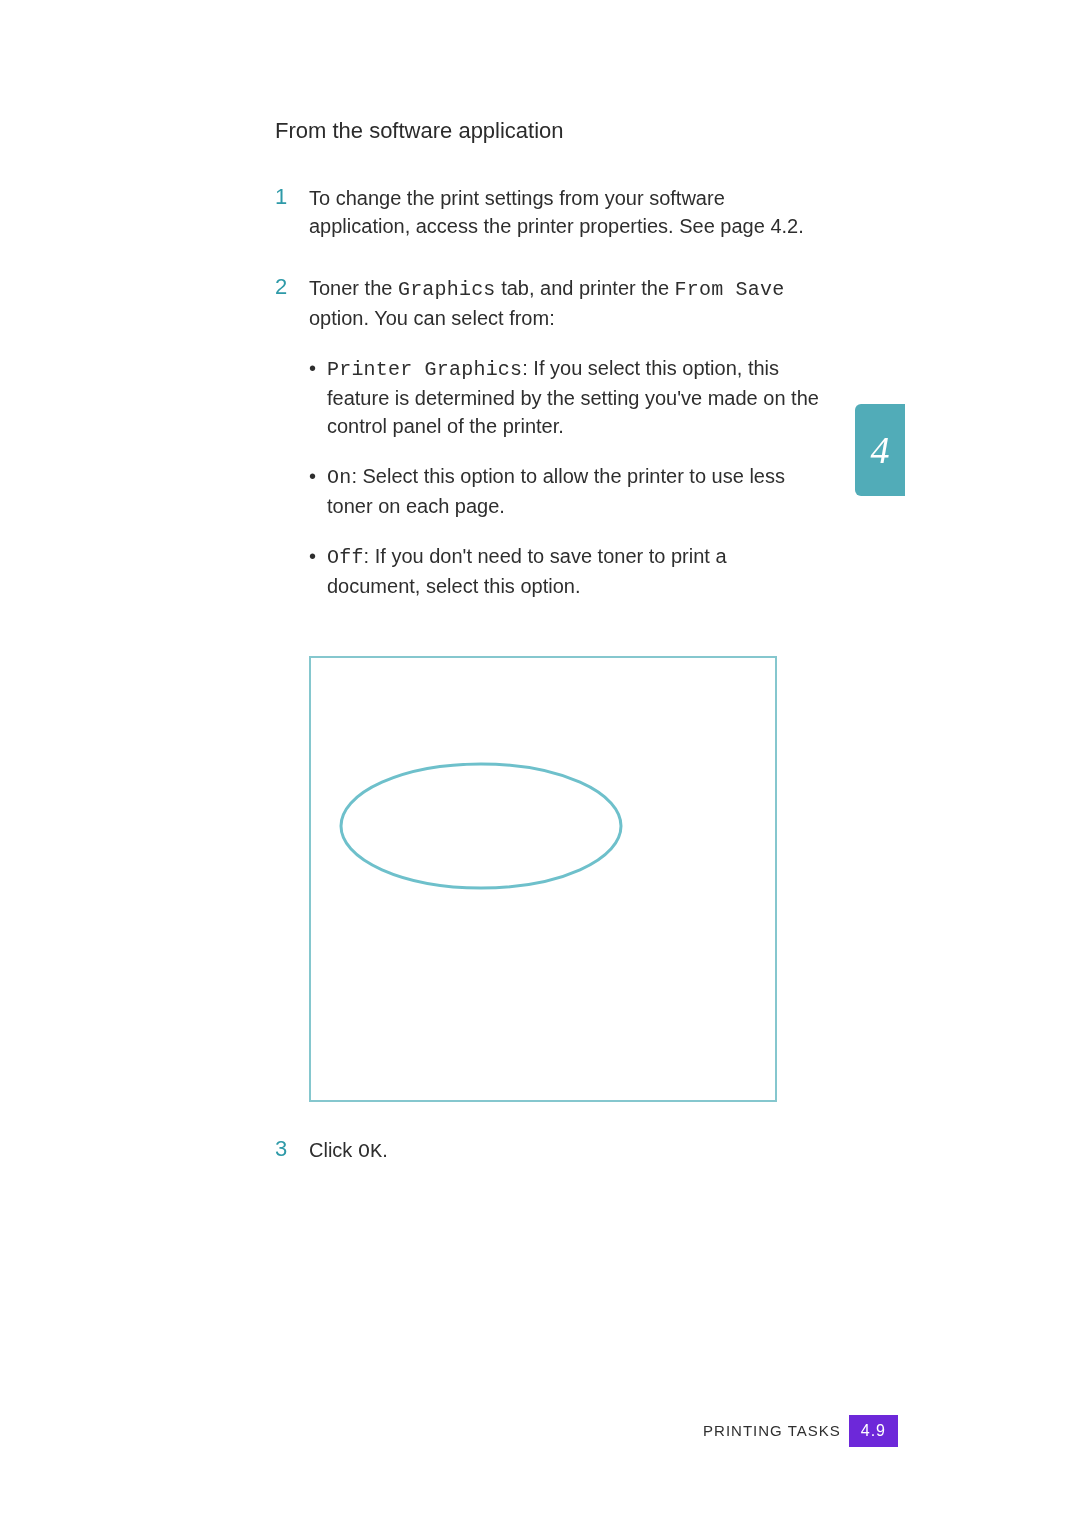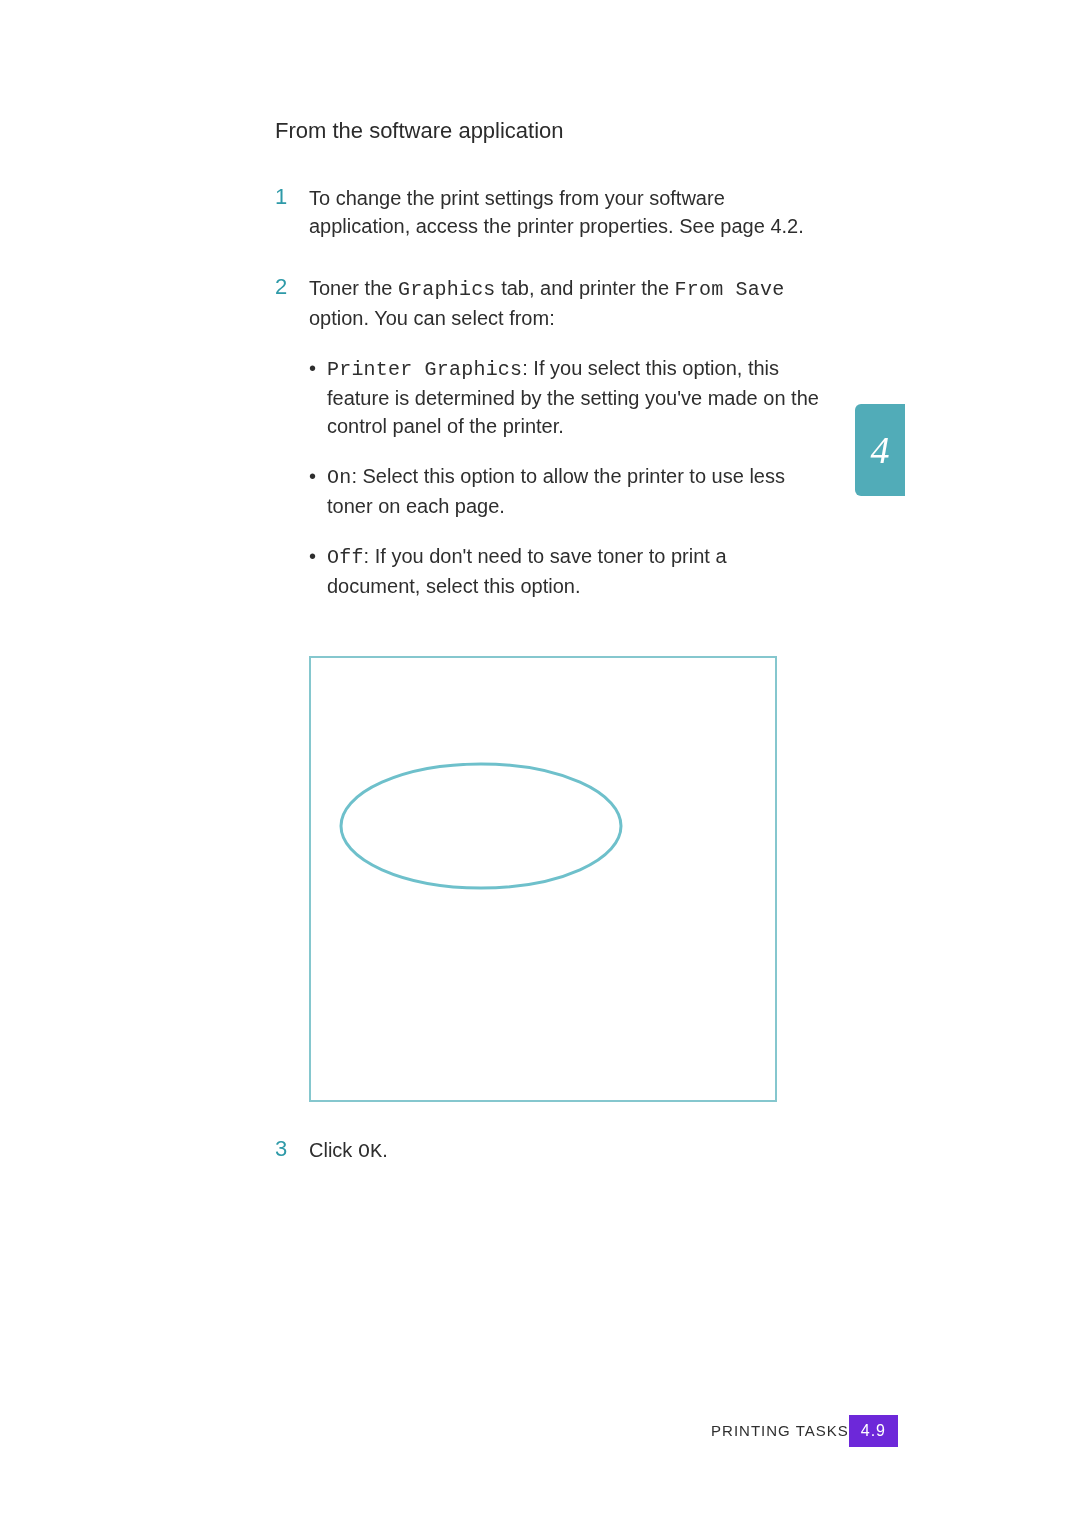--- a/index.html
+++ b/index.html
@@ -118,21 +118,21 @@
     bottom: 0;
     display: flex;
     align-items: stretch;
     height: 32px;
   }
   .footer-label {
     font-size: 15px;
     letter-spacing: 1px;
     color: #2f2f2f;
     line-height: 32px;
-    padding-right: 0;
+    padding-right: 8px;
     font-variant: small-caps;
   }
   .footer-pagebox {
     background: #6d28d9;
     color: #ffffff;
     font-size: 16px;
     line-height: 32px;
     padding: 0 12px;
     letter-spacing: 1px;
   }

